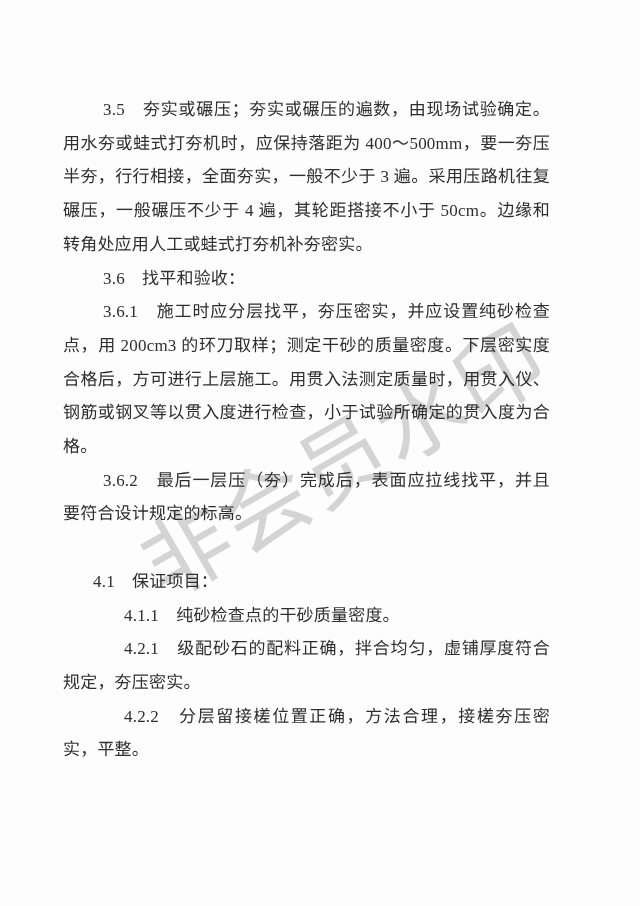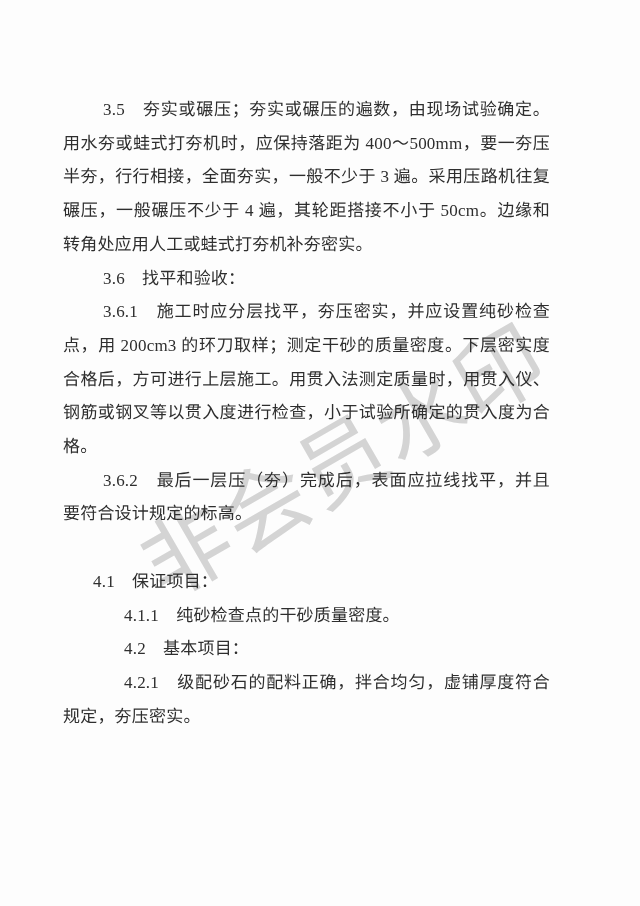--- a/index.html
+++ b/index.html
@@ -62,17 +62,17 @@
 
   <div class="watermark">非会员水印</div>
 
   <div class="content">
     <p class="ind-a">3.5　夯实或碾压；夯实或碾压的遍数，由现场试验确定。用水夯或蛙式打夯机时，应保持落距为 400～500mm，要一夯压半夯，行行相接，全面夯实，一般不少于 3 遍。采用压路机往复碾压，一般碾压不少于 4 遍，其轮距搭接不小于 50cm。边缘和转角处应用人工或蛙式打夯机补夯密实。</p>
     <p class="ind-a">3.6　找平和验收：</p>
     <p class="ind-a">3.6.1　施工时应分层找平，夯压密实，并应设置纯砂检查点，用 200cm3 的环刀取样；测定干砂的质量密度。下层密实度合格后，方可进行上层施工。用贯入法测定质量时，用贯入仪、钢筋或钢叉等以贯入度进行检查，小于试验所确定的贯入度为合格。</p>
     <p class="ind-a">3.6.2　最后一层压（夯）完成后，表面应拉线找平，并且要符合设计规定的标高。</p>
     <p class="ind-0 gap">4.1　保证项目：</p>
     <p class="ind-b">4.1.1　纯砂检查点的干砂质量密度。</p>
-    <p class="ind-b">4.2　基本项目：</p>
     <p class="ind-b">4.2.1　级配砂石的配料正确，拌合均匀，虚铺厚度符合规定，夯压密实。</p>
+    <p class="ind-b">4.2.2　分层留接槎位置正确，方法合理，接槎夯压密实，平整。</p>
   </div>
 
 </div>
 
 </body></html>

